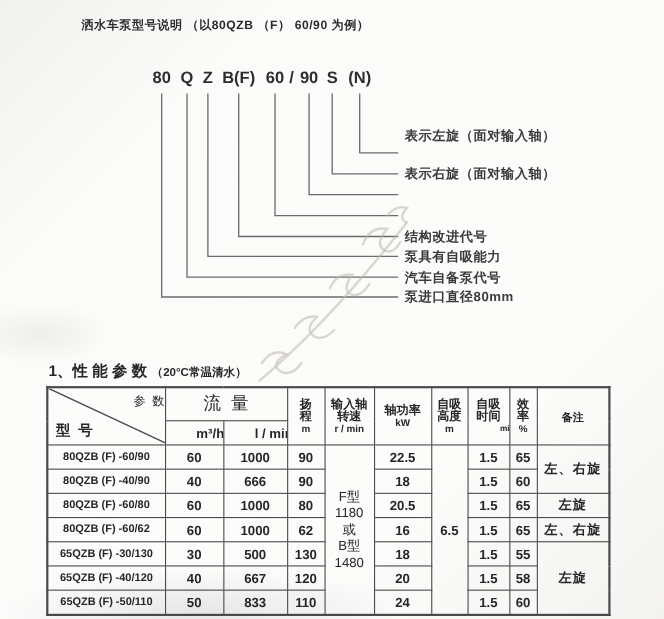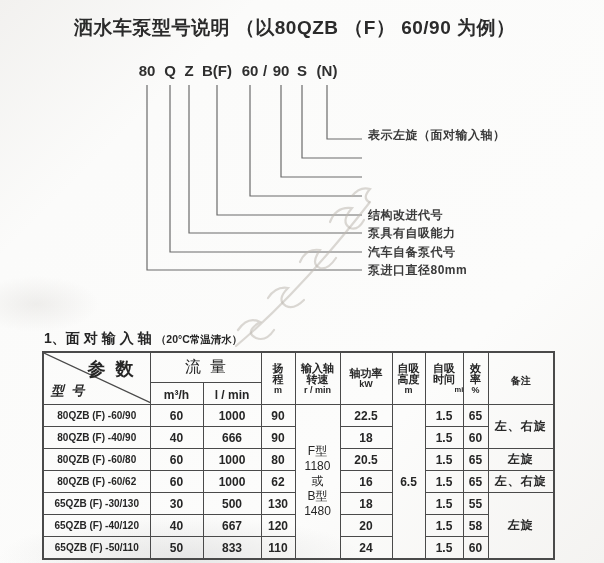--- a/index.html
+++ b/index.html
@@ -7,21 +7,21 @@
     position:relative;width:604px;height:563px;overflow:hidden;
     background:
       radial-gradient(ellipse 260px 60px at 30% 99%, rgba(190,190,190,.35), rgba(190,190,190,0) 70%),
       radial-gradient(ellipse 90px 40px at 6% 54%, rgba(200,196,192,.25), rgba(200,196,192,0) 70%),
       linear-gradient(135deg,#f2f1ef 0%, #fbfbfa 22%, #fcfcfb 70%, #f4f3f1 100%);
     font-family:"Liberation Sans","DejaVu Sans",sans-serif;
     color:#262626;
   }
   .title{
     position:absolute;left:74px;top:15px;margin:0;
-    font-size:19px;font-weight:bold;letter-spacing:.5px;color:#2b2b2b;white-space:nowrap;
+    font-size:11px;font-weight:bold;letter-spacing:.5px;color:#2b2b2b;white-space:nowrap;
   }
   .tok{
     position:absolute;top:62px;transform:translateX(-50%);
     font-size:15px;font-weight:bold;color:#2e2e2e;white-space:pre;
   }
   .lines-svg,.wm-svg{position:absolute;left:0;top:0;pointer-events:none;}
   .lines-svg polyline{fill:none;stroke:#6b6b6b;stroke-width:1.2;}
   .wm-svg path{fill:none;stroke:#beb8b1;stroke-width:2.2;stroke-linecap:round;opacity:.55;}
   .dlabel{
     position:absolute;left:368px;height:14px;line-height:14px;
@@ -36,24 +36,24 @@
     border-collapse:collapse;table-layout:fixed;
     border:2px solid #4a4a4a;
   }
   table.perf td{border:1px solid #4a4a4a;text-align:center;vertical-align:middle;padding:0;overflow:hidden;}
   tr.hr1 td{height:29px;}
   tr.hr2 td{height:21px;}
   tbody tr td{height:21px;}
   .corner{position:relative;}
   .corner svg{position:absolute;left:0;top:0;}
   .corner line{stroke:#4a4a4a;stroke-width:1.2;}
-  .corner .c-top{position:absolute;right:16px;top:4px;font-size:18px;font-weight:bold;white-space:pre;}
-  .corner .c-bot{position:absolute;left:7px;bottom:4px;font-size:13px;font-weight:bold;white-space:pre;font-style:italic;}
+  .corner .c-top{position:absolute;right:0;top:4px;font-size:11px;font-weight:normal;white-space:pre;}
+  .corner .c-bot{position:absolute;left:7px;bottom:4px;font-size:13px;font-weight:bold;white-space:pre;}
   .h-flow{font-size:16px;font-weight:normal;white-space:pre;}
-  .h-sub{font-size:12px;font-weight:bold;white-space:pre;}
+  .h-sub{font-size:12px;font-weight:bold;white-space:pre;padding-left:28px;}
   .vh span{display:block;font-size:11px;font-weight:bold;line-height:11px;}
   .vh .unit{font-size:9px;line-height:10px;}
   .vh .unit-xs{display:block;font-weight:bold;font-size:7.5px;line-height:9px;margin-left:29px;}
   .h-one{font-size:11px;font-weight:bold;line-height:12px;display:block;}
   .h-remark{font-size:10px;font-weight:bold;}
   .c-model{font-size:10px;font-weight:bold;white-space:nowrap;}
   .c-num{font-size:12px;font-weight:bold;}
   .c-remark{font-size:12px;font-weight:bold;letter-spacing:1px;}
   .speed-cell span{display:block;font-size:12px;font-weight:normal;line-height:15px;}
 </style>
@@ -89,28 +89,29 @@
 
   <svg class="wm-svg" width="604" height="400">
     <path d="M238,330 q10,-14 22,-8 q-16,10 -4,16 q10,4 18,-8"></path>
     <path d="M268,298 q8,-12 20,-10 q-12,12 -2,18 q8,4 18,-6"></path>
     <path d="M300,262 q6,-14 20,-12 q-10,14 0,18 q8,2 16,-10"></path>
     <path d="M330,222 q6,-16 22,-14 q-12,14 -2,20 q8,3 14,-8"></path>
     <path d="M352,196 q8,-10 18,-7 q-8,9 -1,13"></path>
     <path d="M236,346 Q300,292 370,202" opacity=".35"></path>
   </svg>
 
-  <div class="dlabel" style="top:128px">表示左旋（面对输入轴）</div>
+  <div class="dlabel" style="top:116px">表示左旋（面对输入轴）</div>
+  <div class="dlabel" style="top:151px">表示右旋（面对输入轴）</div>
   <div class="dlabel" style="top:208px">结构改进代号</div>
   <div class="dlabel" style="top:226px">泵具有自吸能力</div>
   <div class="dlabel" style="top:245px">汽车自备泵代号</div>
   <div class="dlabel" style="top:263px">泵进口直径80mm</div>
 
   <div class="section-heading">
-    <span class="sec-num">1、</span><span class="sec-title">面对输入轴</span><span class="sec-note">（20°C常温清水）</span>
+    <span class="sec-num">1、</span><span class="sec-title">性能参数</span><span class="sec-note">（20°C常温清水）</span>
   </div>
 
   <table class="perf">
     <colgroup>
       <col style="width:107px">
         <col style="width:53px">
         <col style="width:58px">
         <col style="width:34px">
       <col style="width:45px">
         <col style="width:52px">

